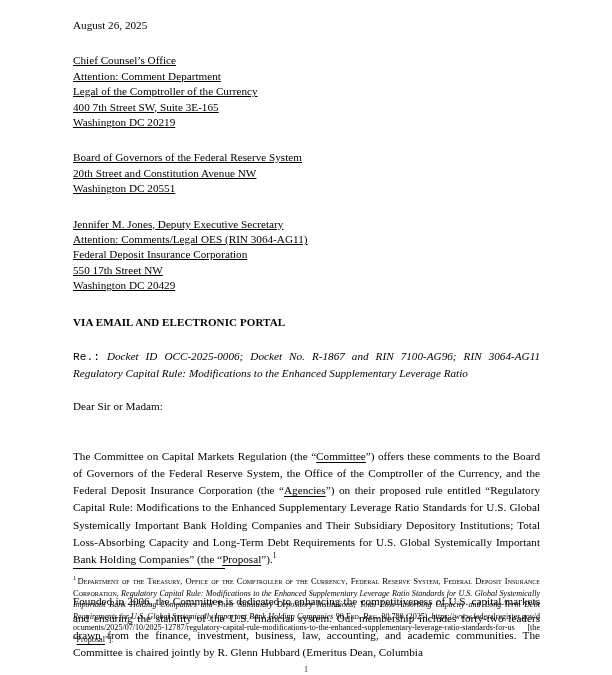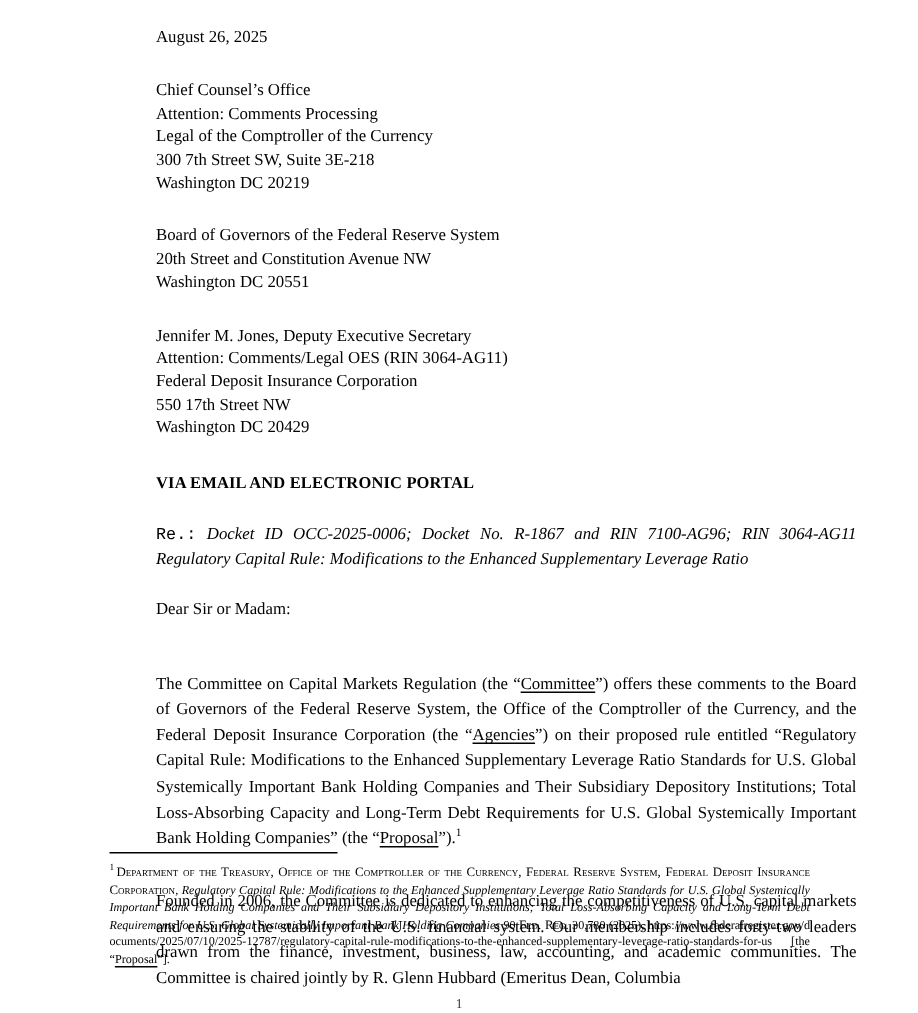--- a/index.html
+++ b/index.html
@@ -14,41 +14,42 @@
     font-family: "Liberation Serif", "DejaVu Serif", serif;
     color: #000000;
     -webkit-font-smoothing: antialiased;
   }
   .page {
     position: relative;
     width: 612px;
     height: 543px;
     background: #ffffff;
     box-sizing: border-box;
-    padding: 18px 72px 0 104px;
+    padding: 18px 72px 0 73px;
   }
   .body-col {
     width: 467px;
   }
 
   
   .line {
     font-size: 11.2px;
     line-height: 15.4px;
     white-space: nowrap;
   }
 
   .date-line {
     font-size: 11.2px;
     line-height: 15.4px;
     margin-bottom: 20px;
   }
 
   .addr {
     margin-bottom: 20px;
+    text-decoration: underline;
   }
   .addr .line { font-size: 11.2px; line-height: 15.4px; }
 
   .via-line {
     font-weight: bold;
     font-size: 11px;
     line-height: 16px;
     letter-spacing: 0.1px;
     margin-bottom: 18px;
   }
@@ -143,23 +144,23 @@
 </head>
 <body>
 
 <div class="page">
   <div class="body-col">
 
     <div class="date-line">August 26, 2025</div>
 
     <div class="addr">
       <div class="line">Chief Counsel’s Office</div>
-      <div class="line">Attention: Comments Processing</div>
+      <div class="line">Attention: Comment Department</div>
       <div class="line">Legal of the Comptroller of the Currency</div>
-      <div class="line">300 7th Street SW, Suite 3E-218</div>
+      <div class="line">400 7th Street SW, Suite 3E-165</div>
       <div class="line">Washington DC 20219</div>
     </div>
 
     <div class="addr">
       <div class="line">Board of Governors of the Federal Reserve System</div>
       <div class="line">20th Street and Constitution Avenue NW</div>
       <div class="line">Washington DC 20551</div>
     </div>
 
     <div class="addr">

